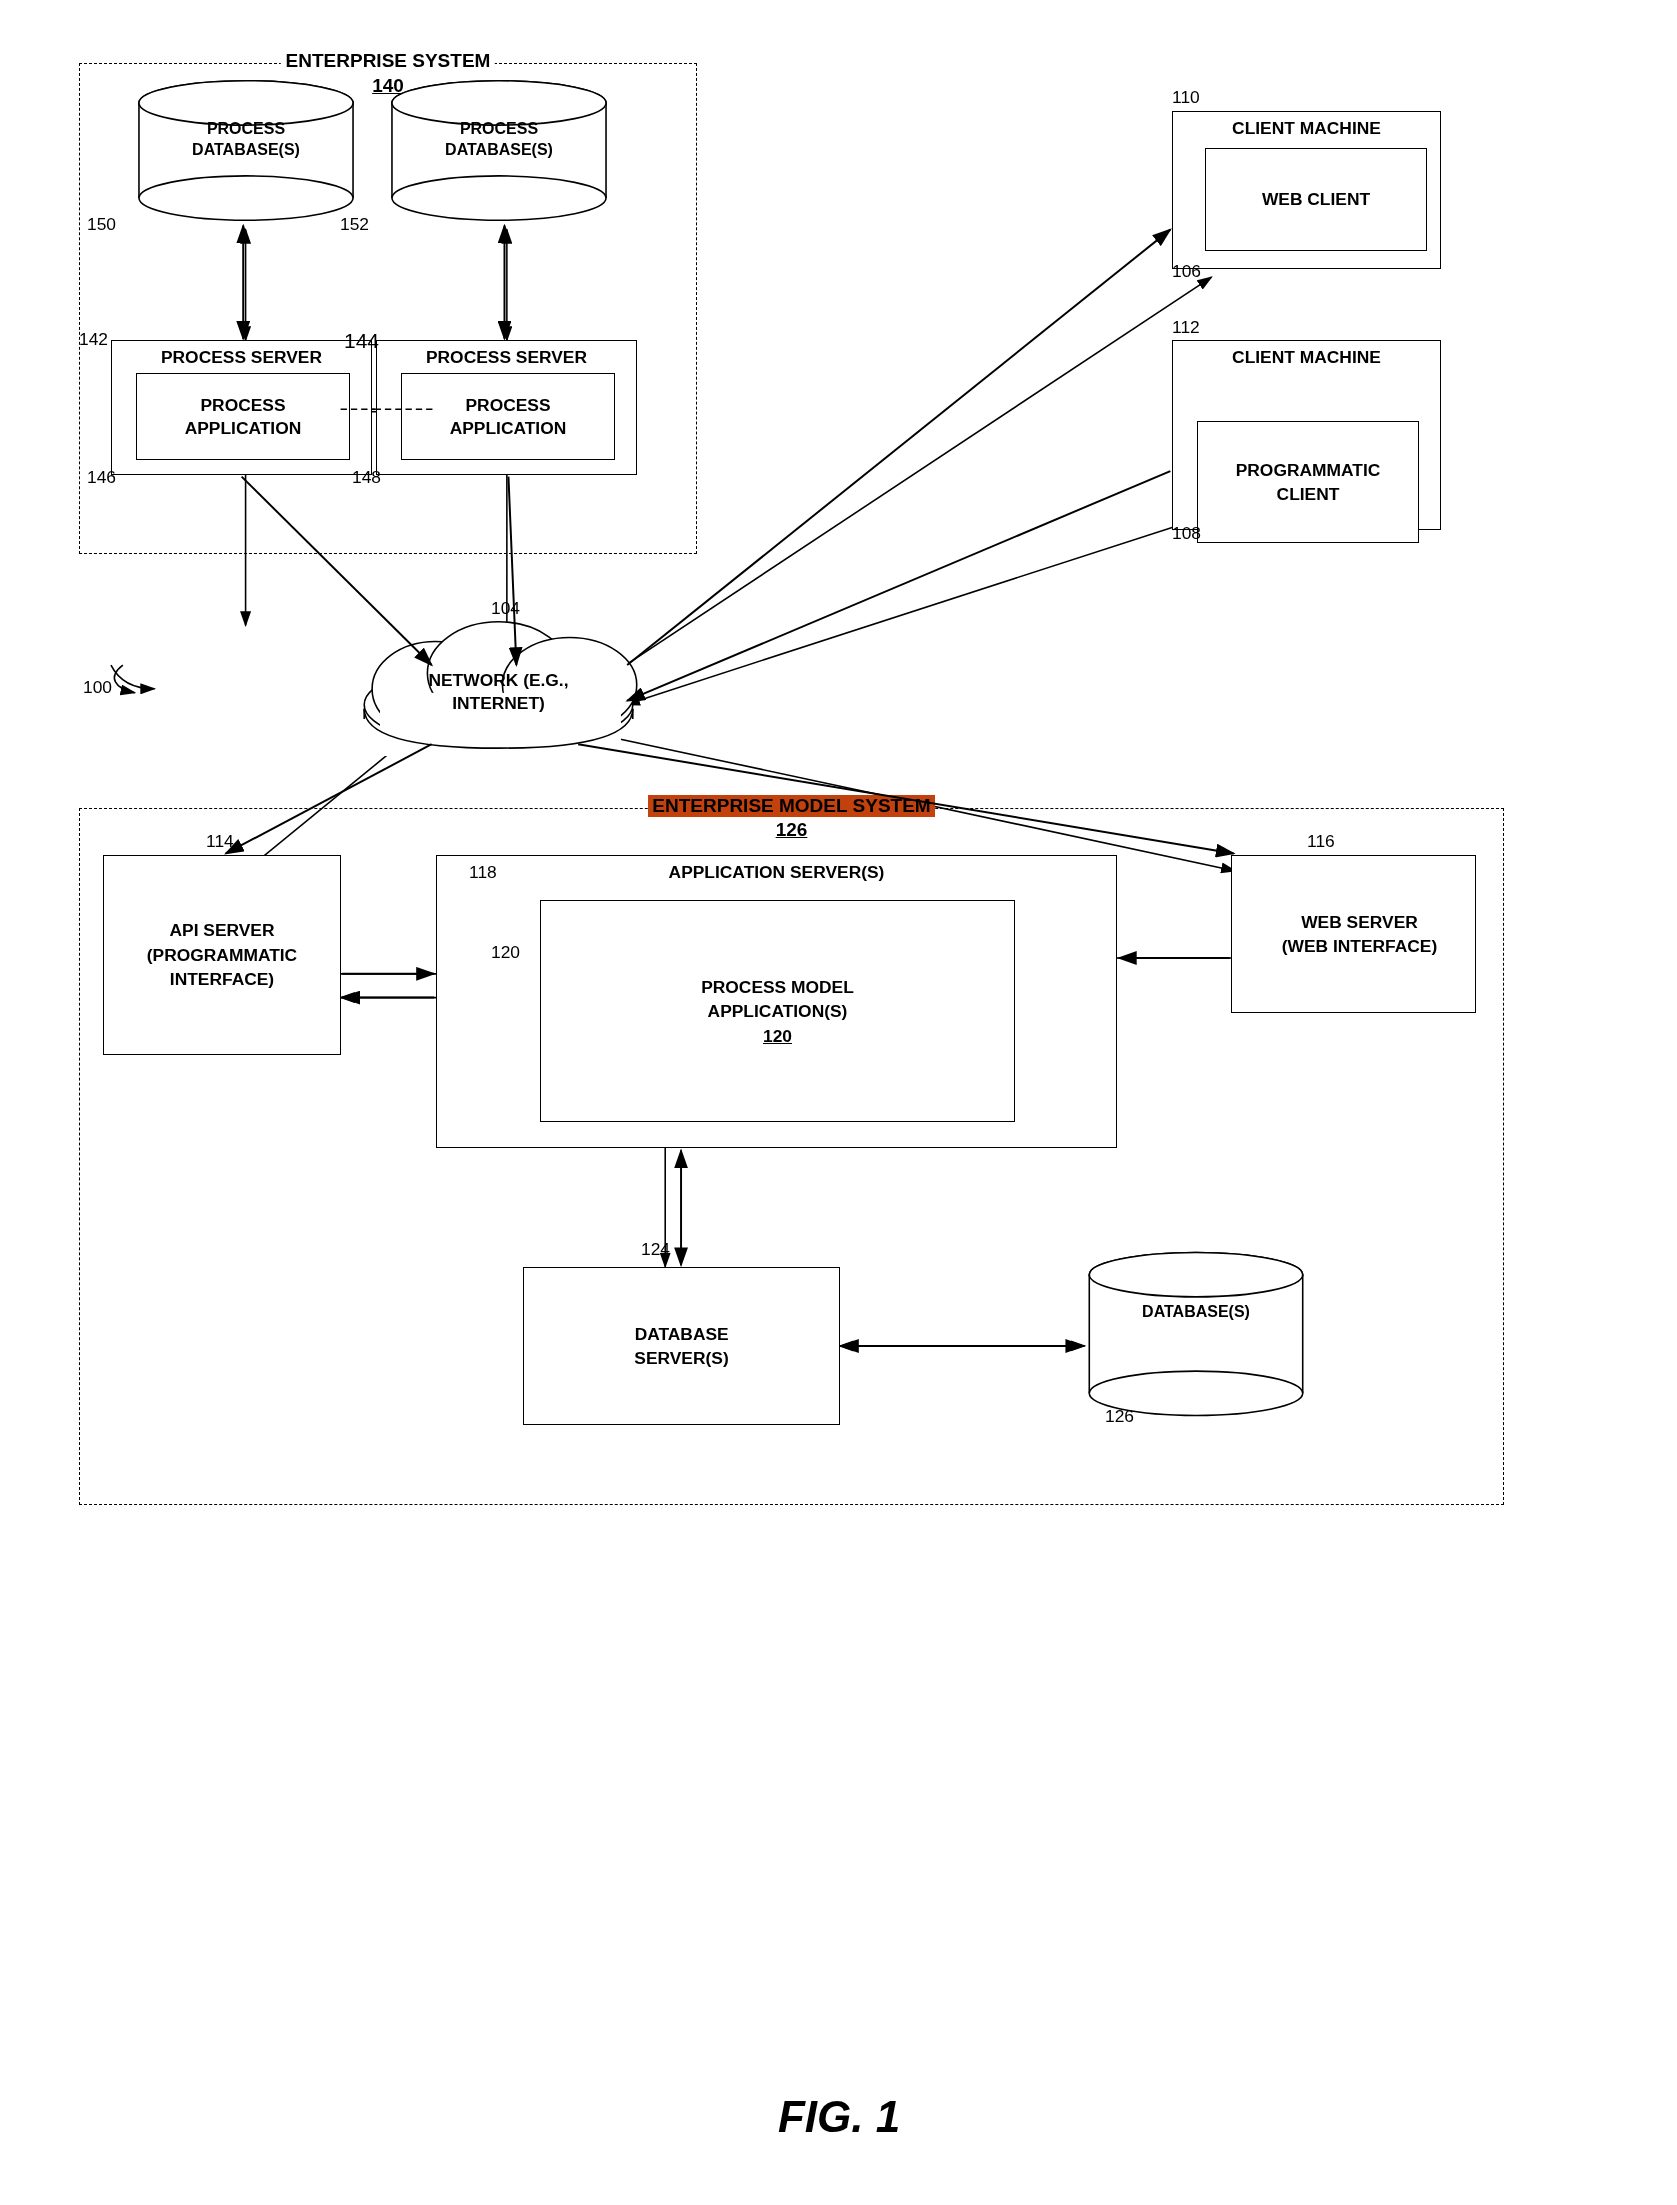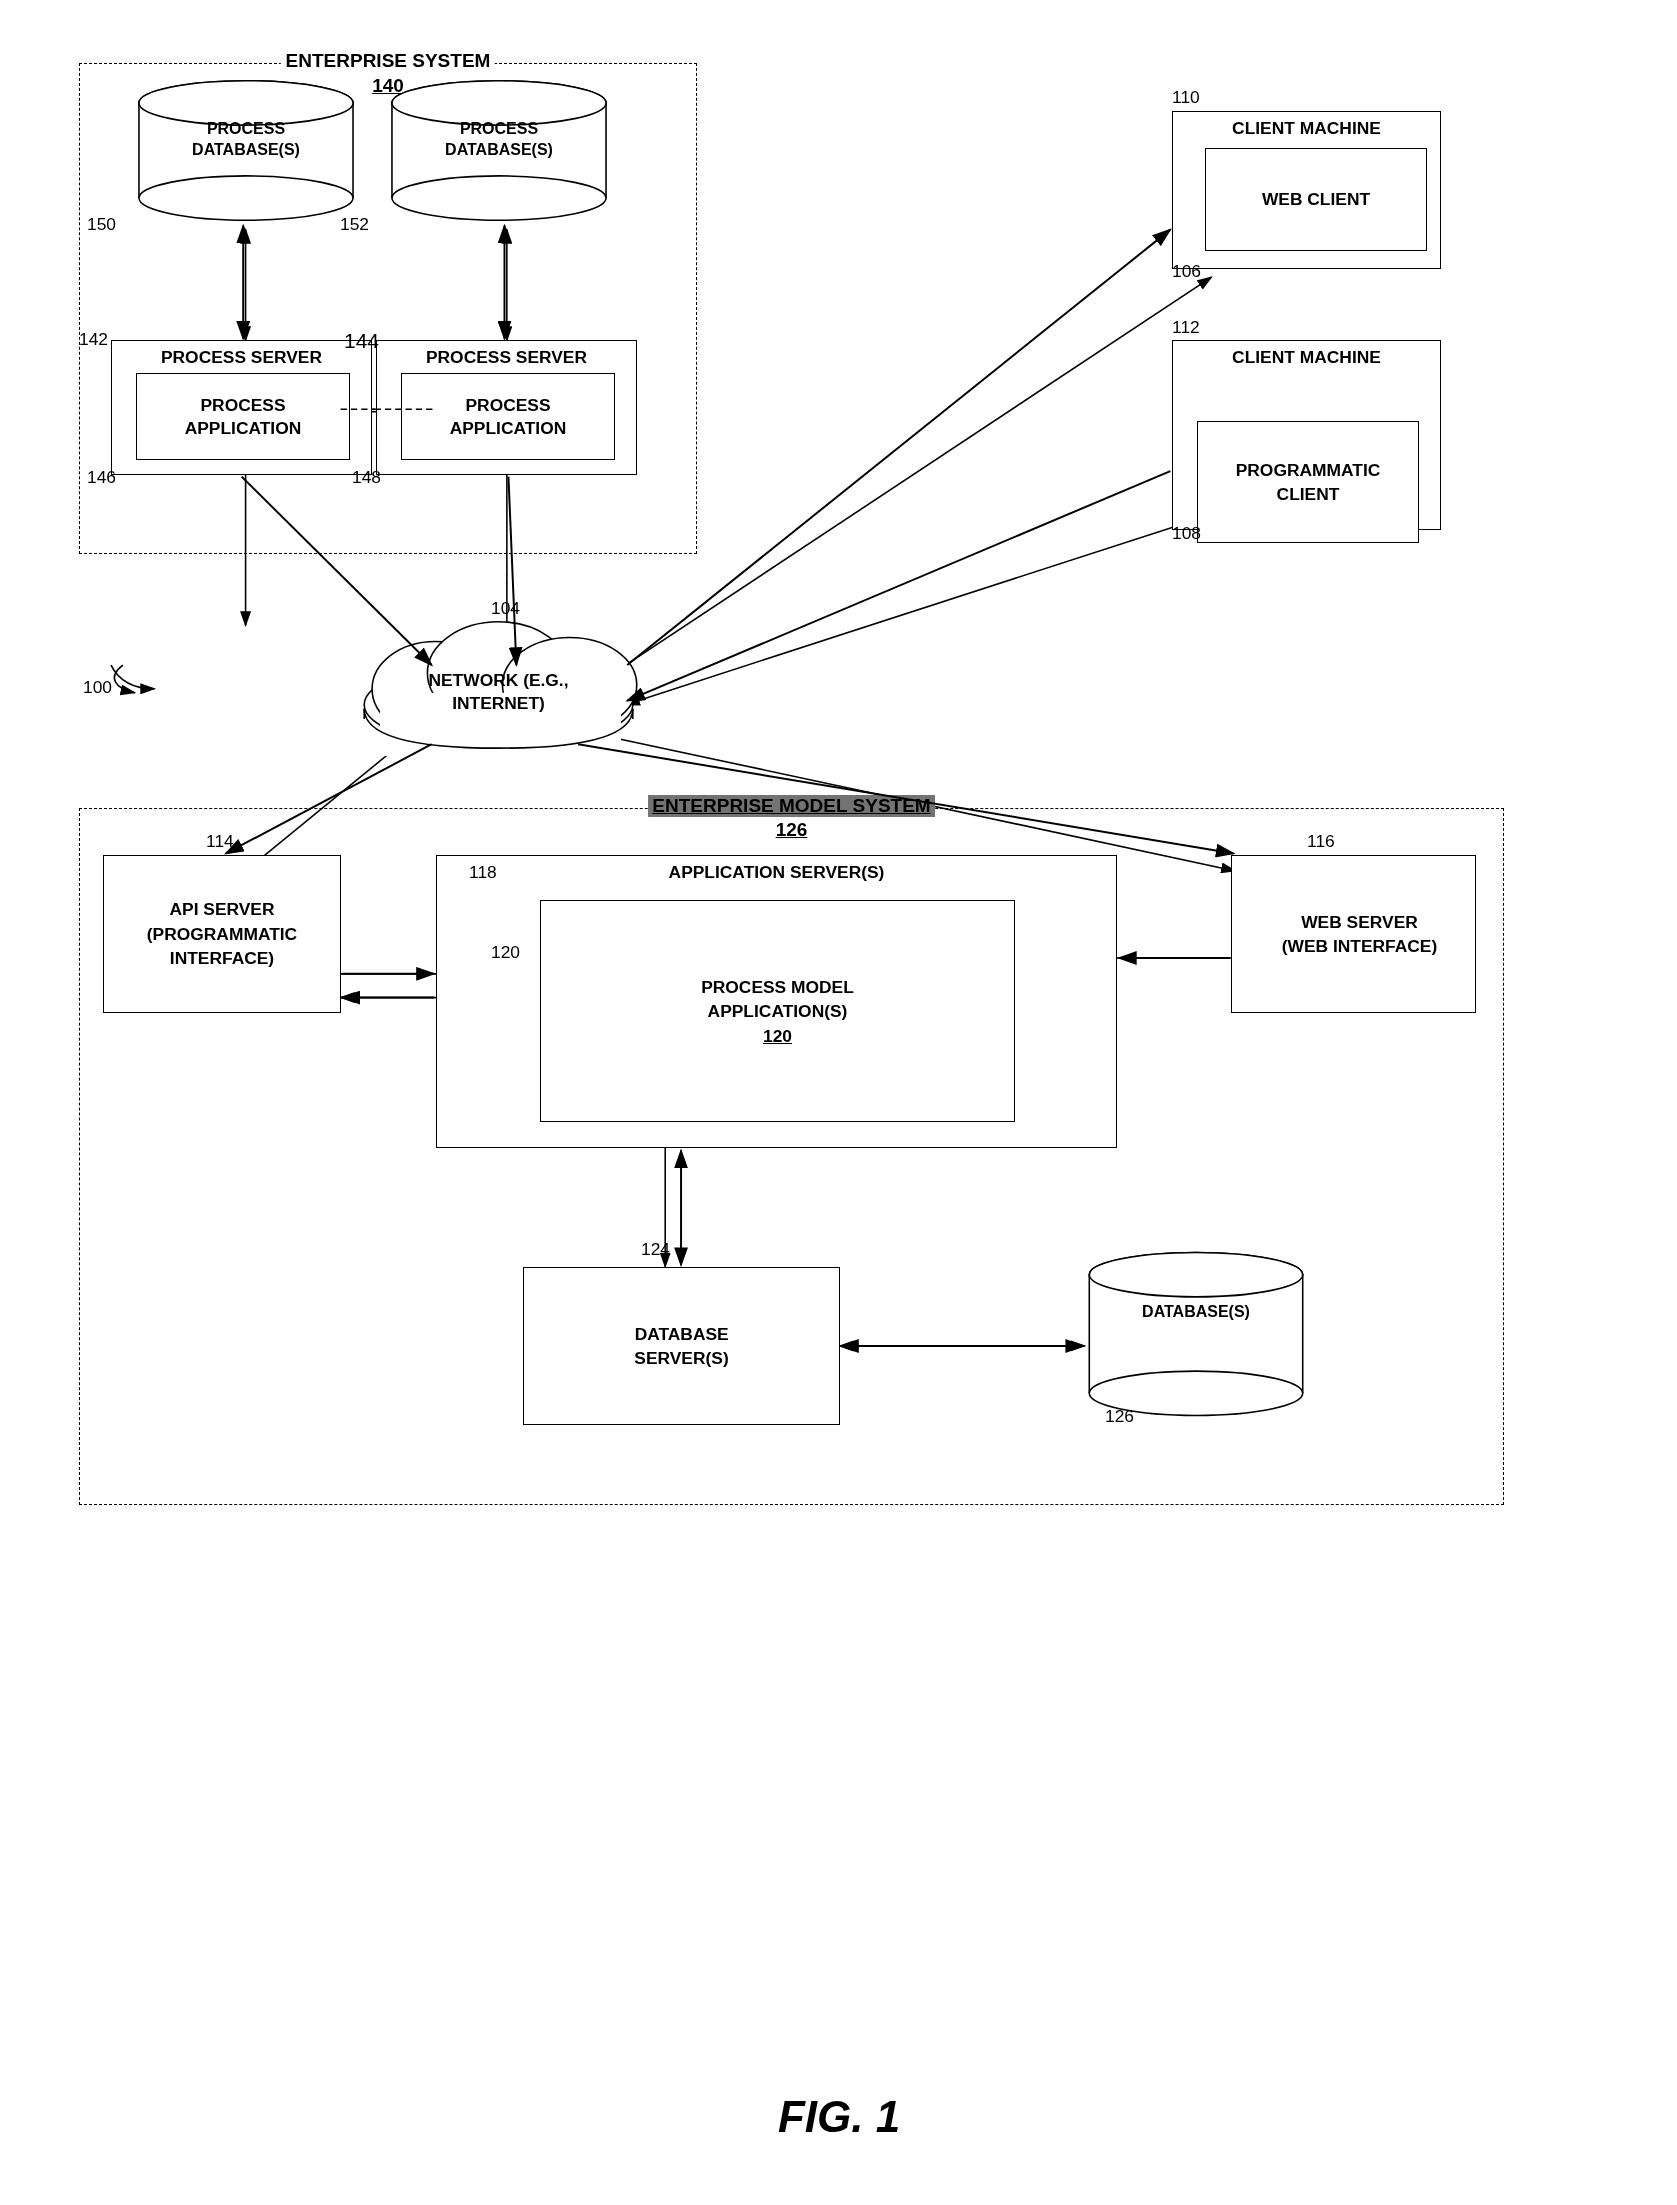--- a/index.html
+++ b/index.html
@@ -267,25 +267,25 @@
       <line x1="370" y1="135" x2="370" y2="148" stroke="#000" stroke-width="2"></line>
     </svg>
     <div style="position:absolute; top:67px; left:0; right:0; text-align:center; font-size:17.4px; font-weight:bold; line-height:1.3; white-space:pre-line;">NETWORK (E.G.,
 INTERNET)</div>
   </div>
   <span class="ref-label" style="left:491px; top:598px; font-size:17.4px;">104</span>
 
   <span class="ref-label" style="left:83px; top:677px; font-size:17.4px;">100</span>
 
   <div class="dashed-container" style="left:79px; top:808px; width:1425px; height:697px;">
-    <span class="container-title" style="position:absolute; top:-14.3px; left:50%; transform:translateX(-50%); font-size:19px; font-weight:bold; white-space:nowrap; background:#737373; padding:0 4.8px;text-decoration:underline;">ENTERPRISE MODEL SYSTEM</span>
+    <span class="container-title" style="position:absolute; top:-14.3px; left:50%; transform:translateX(-50%); font-size:19px; font-weight:bold; white-space:nowrap; background:#c2410c; padding:0 4.8px;">ENTERPRISE MODEL SYSTEM</span>
     <span style="position:absolute; top:9.5px; left:50%; transform:translateX(-50%); font-size:19px; font-weight:bold; text-decoration:underline; white-space:nowrap;">126</span>
   </div>
 
-  <div class="box" style="left:103px; top:855px; width:238px; height:158px;">
+  <div class="box" style="left:103px; top:855px; width:238px; height:200px;">
     <div style="font-size:17.4px; font-weight:bold; line-height:1.4; text-align:center; white-space:pre-line;">API SERVER
 (PROGRAMMATIC
 INTERFACE)</div>
   </div>
   <span class="ref-label" style="left:206px; top:831px; font-size:17.4px;">114</span>
 
   <div class="box" style="left:1231px; top:855px; width:245px; height:158px;padding-left:12px;">
     <div style="font-size:17.4px; font-weight:bold; line-height:1.4; text-align:center; white-space:pre-line;">WEB SERVER
 (WEB INTERFACE)</div>
   </div>

